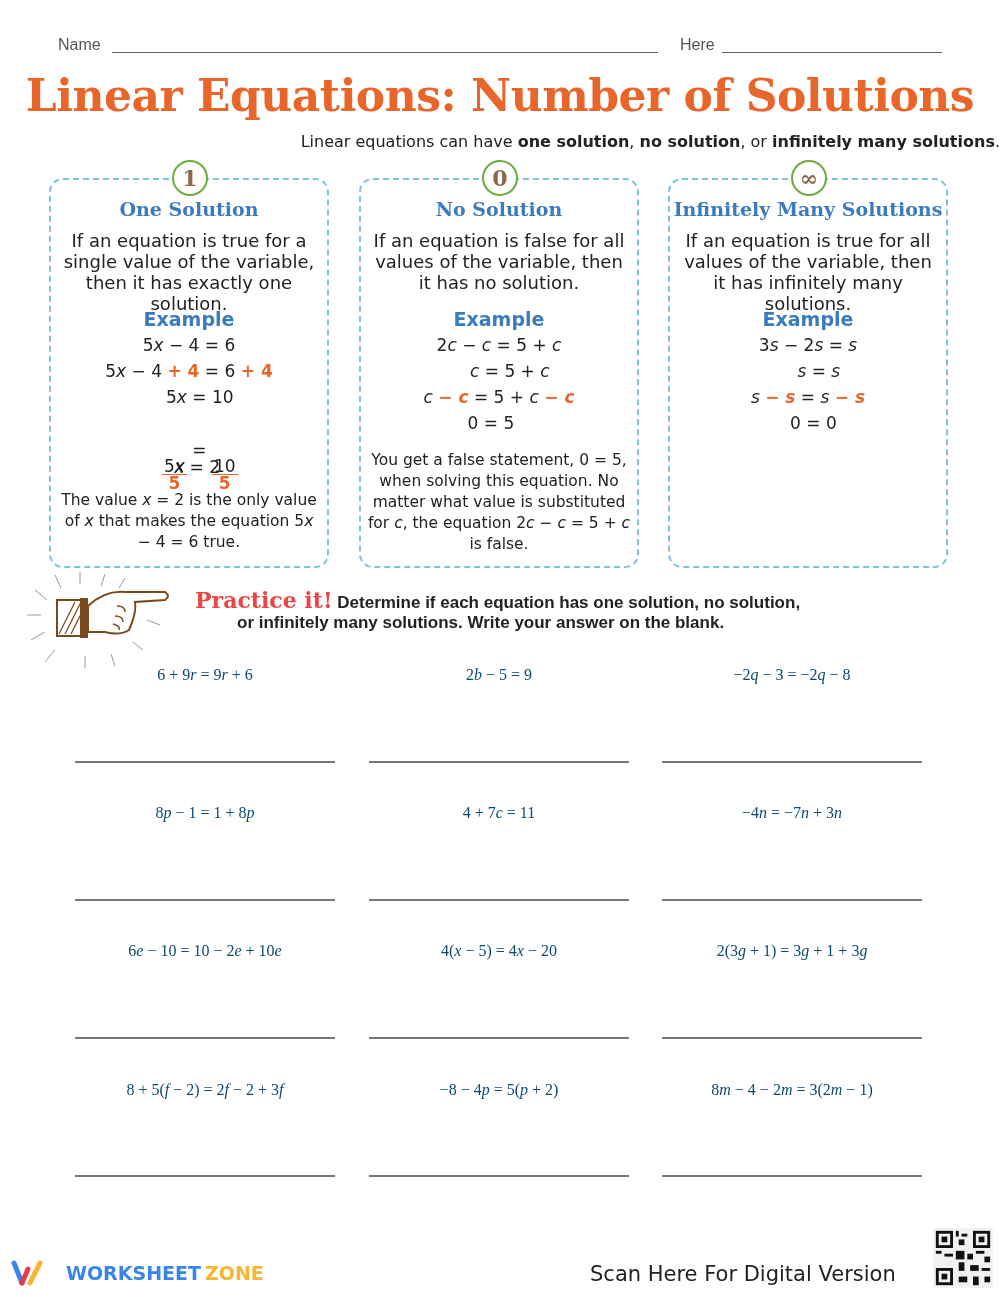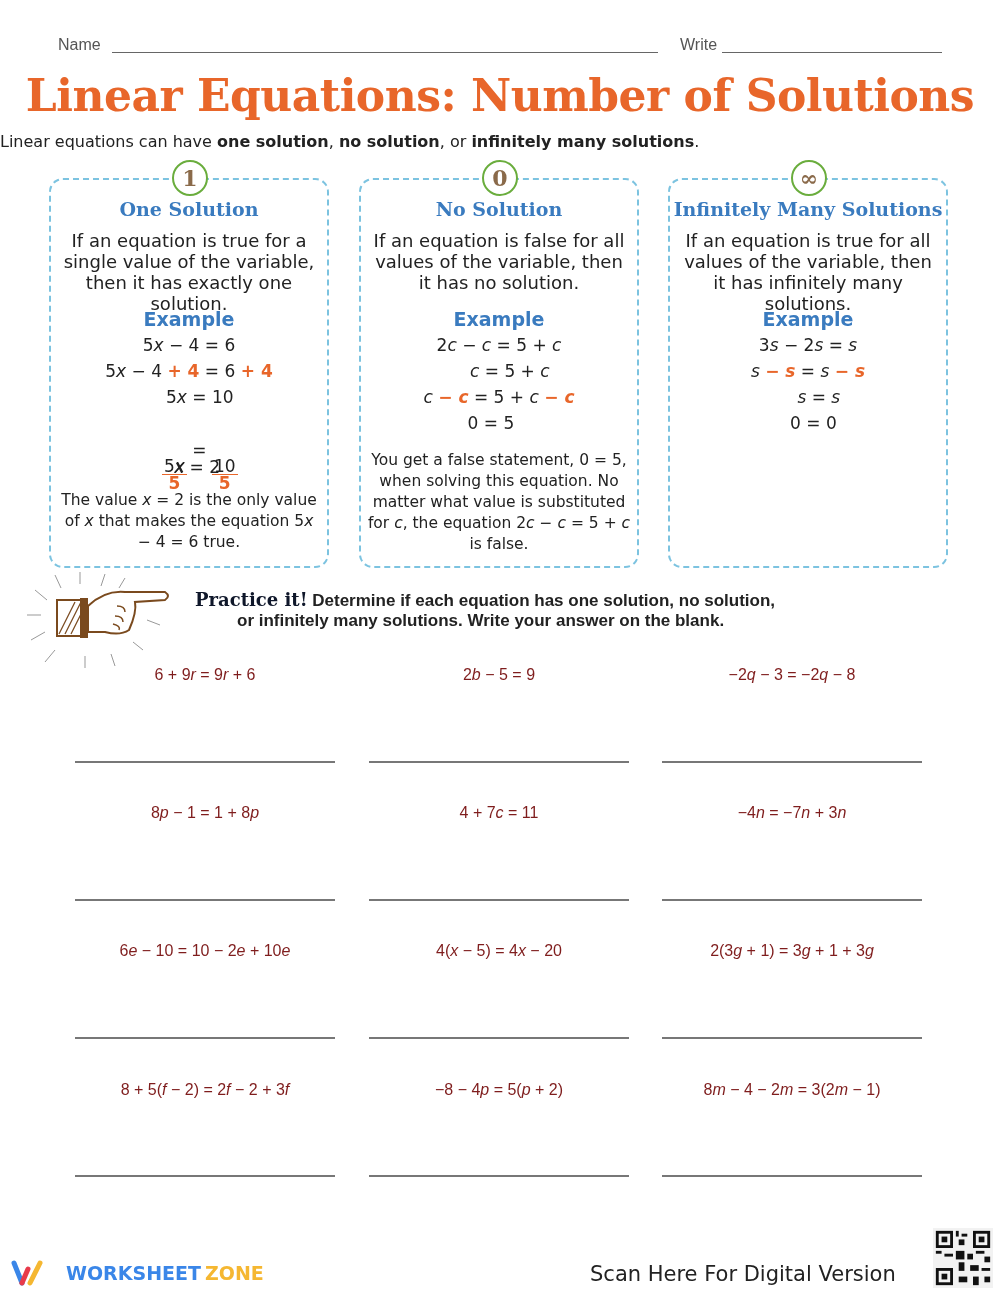--- a/index.html
+++ b/index.html
@@ -2,60 +2,60 @@
 <html><head>
 <meta charset="utf-8">
 <style>
   html, body { margin:0; padding:0; background:#ffffff; }
   body { width:1000px; height:1294px; position:relative; overflow:hidden; font-family:"DejaVu Sans", sans-serif; color:#222; }
   .abs { position:absolute; }
   .namebar { top:34px; left:58px; width:886px; height:24px; font-family:"Liberation Sans", sans-serif; font-size:16px; color:#555; }
   .namebar .lbl { position:absolute; top:2px; }
   .namebar .line { position:absolute; top:18px; border-bottom:1px solid #666; height:0; }
   .title { top:70px; left:0; width:1000px; text-align:center; font-family:"DejaVu Serif", serif; font-weight:bold; font-size:44px; color:#e8662a; letter-spacing:-0.5px; }
-  .subtitle { top:132px; left:0; width:1000px; text-align:left; font-family:"DejaVu Sans", sans-serif; font-size:16px; color:#222; }
+  .subtitle { top:132px; left:0; width:1000px; text-align:right; font-family:"DejaVu Sans", sans-serif; font-size:16px; color:#222; }
   .subtitle b { font-weight:bold; }
 
   .card { top:178px; width:280px; height:390px; border:2px dashed #7cc3e0; border-radius:14px; box-sizing:border-box; text-align:center; }
   .badge { position:absolute; top:-20px; left:50%; margin-left:-17px; width:32px; height:32px; border:2px solid #6aad3d; border-radius:50%; background:#fff; display:flex; align-items:center; justify-content:center; font-family:"DejaVu Serif", serif; font-weight:bold; font-size:22px; color:#8a6a4a; }
   .card h2 { margin:0; position:absolute; top:18px; left:0; right:0; font-family:"DejaVu Serif", serif; font-weight:bold; font-size:19px; color:#3a7bbf; }
   .card .desc { position:absolute; top:50px; left:6px; right:6px; font-size:18px; line-height:21px; color:#222; }
   .card .ex { position:absolute; top:128px; left:0; right:0; font-weight:bold; color:#3a7bbf; font-size:19px; }
   .card .steps { position:absolute; top:152px; left:0; right:0; font-size:17px; }
   .step { height:26px; line-height:26px; white-space:pre; }
   .step i { font-style:italic; }
   .step .o { color:#e8662a; font-weight:bold; }
   .frac { display:inline-block; vertical-align:middle; text-align:center; line-height:16px; }
   .frac .n { display:block; border-bottom:1.5px solid #e8662a; padding:0 2px;margin-top:48px; }
   .frac .d { display:block; color:#e8662a; font-weight:bold; }
   .card .note { position:absolute; left:6px; right:6px; font-size:15.5px; line-height:21px; }
   .note i { font-style:italic; }
 
   .hand { top:570px; left:25px; width:160px; height:100px; }
   .practice { top:590px; left:195px; width:680px; font-family:"Liberation Sans", sans-serif; font-weight:bold; font-size:17px; color:#222; line-height:20px; }
-  .practice .pi { font-family:"DejaVu Serif", serif; color:#0f172a; font-size:18px; }
+  .practice .pi { font-family:"DejaVu Serif", serif; color:#ef4444; font-size:22px; }
   .practice .l2 { display:block; padding-left:42px; }
 
-  .problem { width:260px; text-align:center; font-family:Liberation Sans, sans-serif; font-size:16px; color:#7f1d1d; }
+  .problem { width:260px; text-align:center; font-family:Liberation Serif, serif; font-size:16px; color:#0c4a6e; }
   .problem i { font-style:italic; }
   .blank { width:260px; height:0; border-bottom:2px solid #777; }
 
   .logo { top:1258px; left:10px; height:30px; display:flex; align-items:center; }
   .logo .wz1 { font-family:"DejaVu Sans", sans-serif; font-weight:bold; font-size:19px; color:#3a86e8; margin-left:20px; }
   .logo .wz2 { font-family:"DejaVu Sans", sans-serif; font-weight:bold; font-size:19px; color:#f5b731; margin-left:4px; }
   .scan { top:1262px; left:590px; font-family:"DejaVu Sans", sans-serif; font-size:21px; color:#222; }
   .qr { top:1228px; left:933px; width:60px; height:60px; background:#f2f2f2; }
 </style>
 </head>
 <body>
 
 <div class="abs namebar">
   <span class="lbl" style="left:0">Name</span>
   <span class="line" style="left:54px;width:546px"></span>
-  <span class="lbl" style="left:622px">Write</span>
+  <span class="lbl" style="left:622px">Here</span>
   <span class="line" style="left:664px;width:220px"></span>
 </div>
 
 <div class="abs title">Linear Equations: Number of Solutions</div>
 
 <div class="abs subtitle"><span>Linear equations can have </span><b>one solution</b><span>, </span><b>no solution</b><span>, or </span><b>infinitely many solutions</b><span>.</span></div>
 
 <div class="abs card" style="left:49px">
   <div class="badge">1</div>
   <h2>One Solution</h2>
@@ -85,22 +85,22 @@
   <div class="note" style="top:270px">You get a false statement, 0 = 5, when solving this equation. No matter what value is substituted for <i>c</i>, the equation 2<i>c</i> − <i>c</i> = 5 + <i>c</i> is false.</div>
 </div>
 
 <div class="abs card" style="left:668px">
   <div class="badge">∞</div>
   <h2>Infinitely Many Solutions</h2>
   <div class="desc">If an equation is true for all values of the variable, then it has infinitely many solutions.</div>
   <div class="ex">Example</div>
   <div class="steps">
     <div class="step">3<i>s</i> − 2<i>s</i> = <i>s</i></div>
+    <div class="step">    <i>s</i> = <i>s</i></div>
     <div class="step"><i>s</i> <span class="o">− <i>s</i></span> = <i>s</i> <span class="o">− <i>s</i></span></div>
-    <div class="step">    <i>s</i> = <i>s</i></div>
     <div class="step">  0 = 0</div>
   </div>
 </div>
 
 <svg class="abs hand" viewBox="0 0 160 100">
   <g stroke="#999" stroke-width="1" fill="none">
     <line x1="10" y1="20" x2="22" y2="30"></line>
       <line x1="30" y1="5" x2="36" y2="18"></line>
       <line x1="55" y1="2" x2="55" y2="14"></line>
     <line x1="80" y1="4" x2="76" y2="16"></line>

